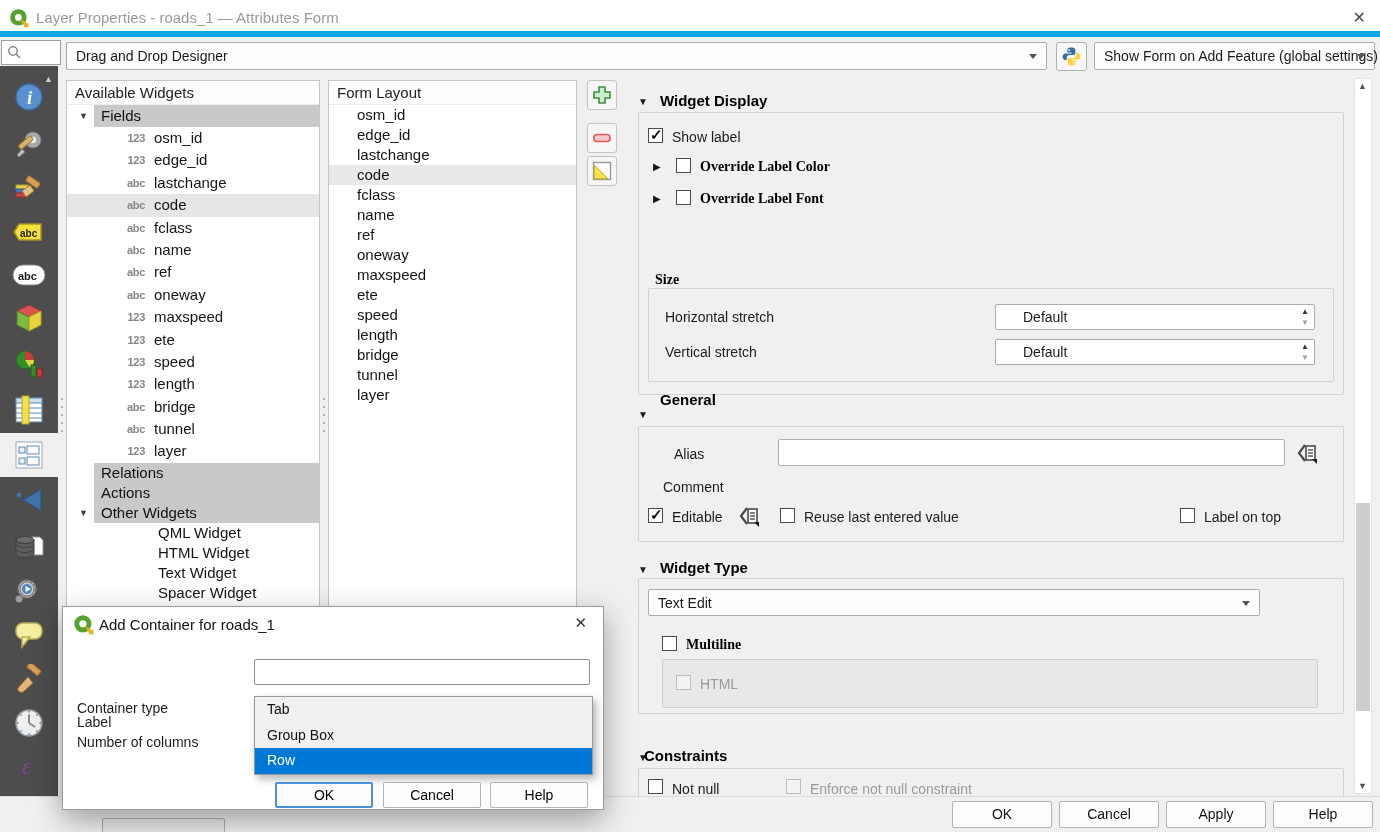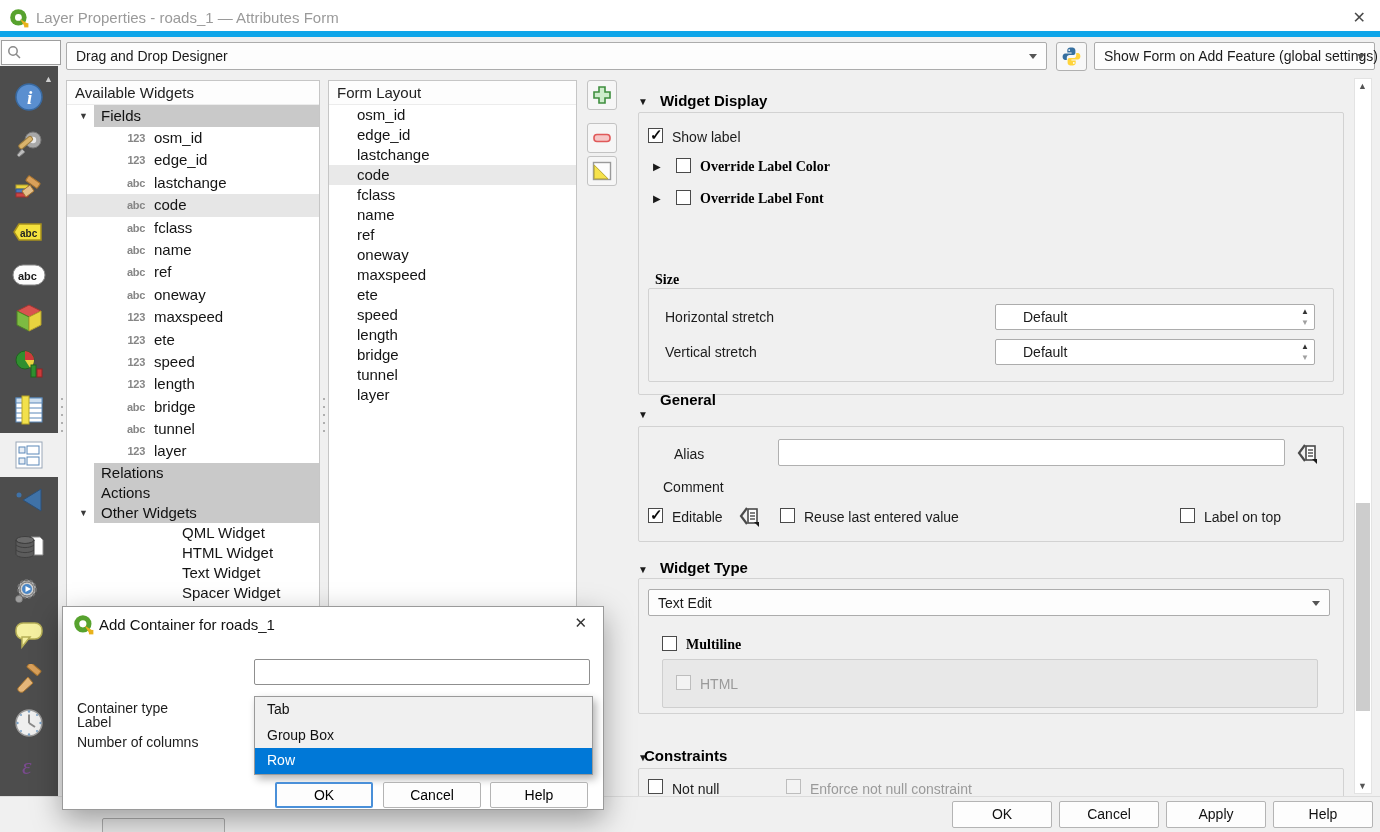--- a/index.html
+++ b/index.html
@@ -36,21 +36,21 @@
   .fl-panel { left:328px; width:249px; height:712px; }
   .panel-header { height:24px; line-height:24px; padding-left:8px; font-size:15px; color:#222; border-bottom:1px solid #ececec; background:#fdfdfd; }
   .tree { position:relative; }
   .tree-arrow { position:absolute; left:12px; font-size:9px; color:#3a3a3a; }
   .group-row { height:22px; line-height:22px; margin-left:27px; padding-left:7px; background:#c9c9c9; font-size:15px; color:#111; }
   .group-row.h20 { height:20px; line-height:20px; }
   .field-row { display:flex; height:22.4px; line-height:22.4px; }
   .field-row.selected { background:#e6e6e6; }
   .ficon { width:78px; text-align:right; font-size:11px; font-weight:bold; color:#868686; letter-spacing:-0.3px; }
   .flabel { padding-left:9px; font-size:15px; color:#141414; }
-  .ow-row { height:20px; line-height:20px; padding-left:115px; font-size:15px; color:#141414; }
+  .ow-row { height:20px; line-height:20px; padding-left:91px; font-size:15px; color:#141414; }
   .fl-row { height:20px; line-height:20px; padding-left:28px; font-size:15px; color:#141414; }
   .fl-row.selected { background:#e9e9e9; }
   .splitter-dots { position:absolute; width:4px; display:flex; flex-direction:column; gap:6px; align-items:center; }
   .splitter-dots i { width:2px; height:2px; background:#9a9a9a; border-radius:50%; }
   
   .tool-btn { position:absolute; left:587px; width:30px; height:30px; background:#f6f6f6; border:1px solid #c3c3c3; border-radius:3px; display:flex; align-items:center; justify-content:center; }
   
   .props { position:absolute; left:630px; top:78px; width:724px; height:718px; overflow:hidden; }
   .sec-arrow { position:absolute; font-size:10px; color:#1a1a1a; }
   .sec-title { position:absolute; font-size:15px; font-weight:bold; color:#000; white-space:nowrap; }
@@ -533,21 +533,21 @@
       </svg>
     </button>
     <span class="cb" style="left:150px; top:430px;"></span>
     <span class="lbl" style="left:174px; top:431px;">Reuse last entered value</span>
     <span class="cb" style="left:550px; top:430px;"></span>
     <span class="lbl" style="left:574px; top:431px;">Label on top</span>
 
     <span class="sec-arrow" style="left:8px; top:486px;">▼</span>
     <span class="sec-title" style="left:30px; top:481px;">Widget Type</span>
     <div class="frame" style="left:8px; top:500px; width:706px; height:136px;"></div>
-    <div class="combo" style="left:18px; top:511px; width:682px; height:27px;">
+    <div class="combo" style="left:18px; top:511px; width:612px; height:27px;">
       <span class="combo-text">Text Edit</span>
       <span class="combo-arrow"></span>
     </div>
     <span class="cb" style="left:32px; top:558px;"></span>
     <span class="lbl bold" style="left:56px; top:559px;">Multiline</span>
     <div class="frame disabled-frame" style="left:32px; top:581px; width:656px; height:49px;"></div>
     <span class="cb disabled" style="left:46px; top:597px;"></span>
     <span class="lbl gray" style="left:70px; top:598px;">HTML</span>
 
     <span class="sec-arrow" style="left:8px; top:674px;">▼</span>

